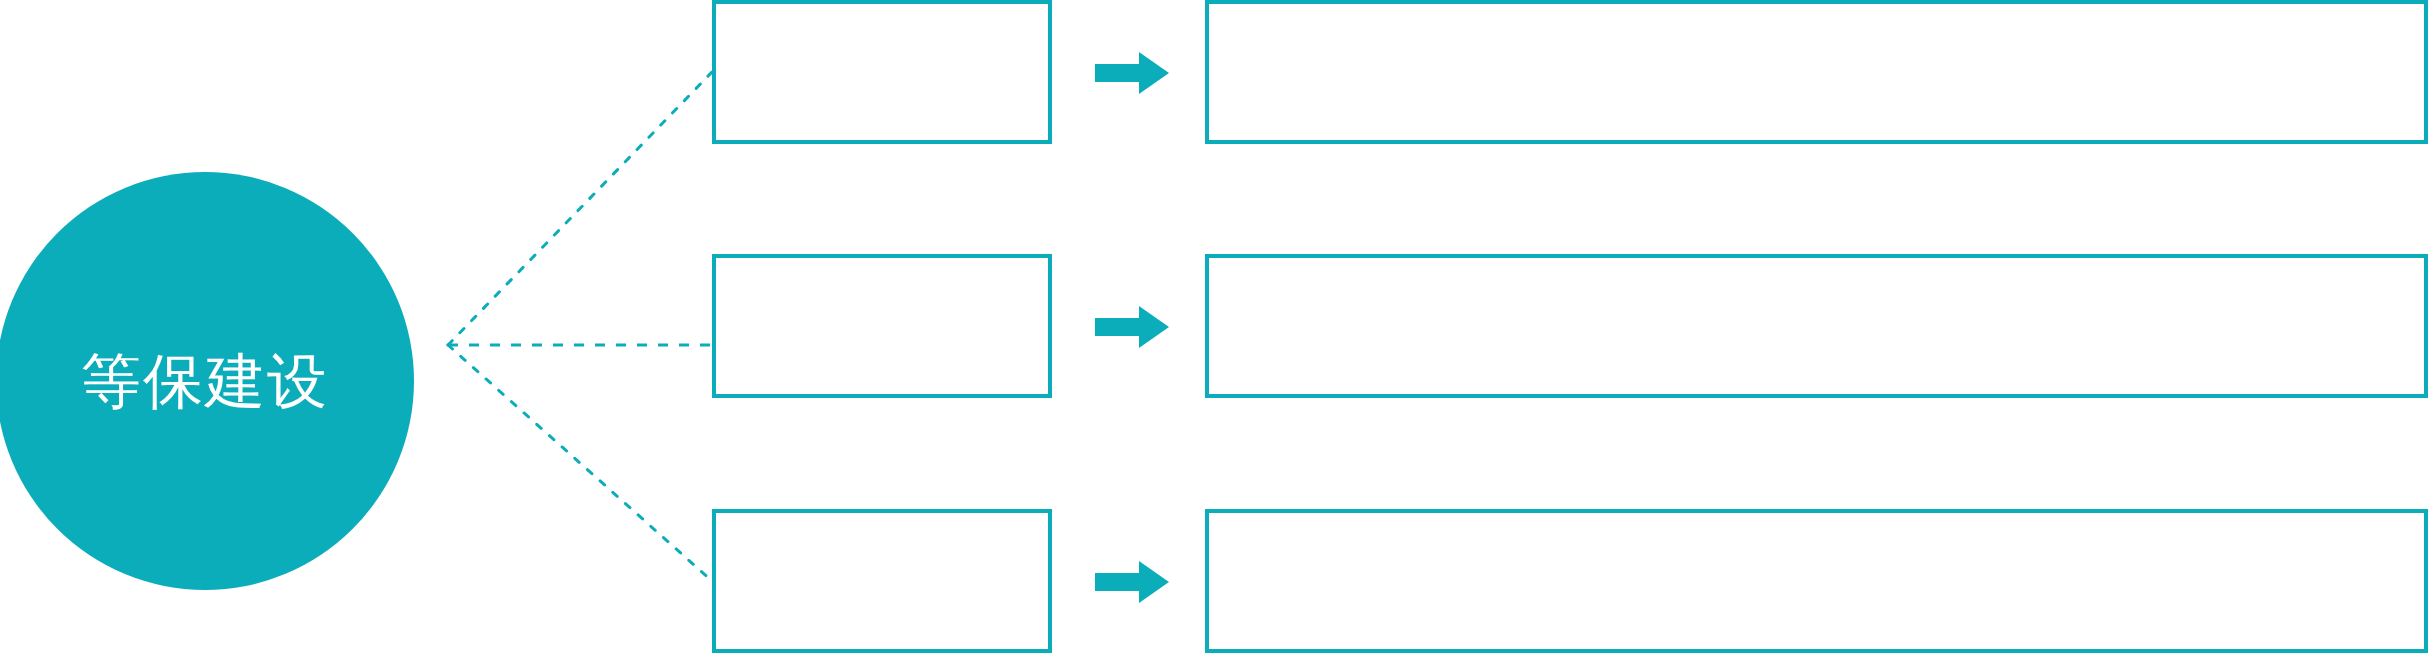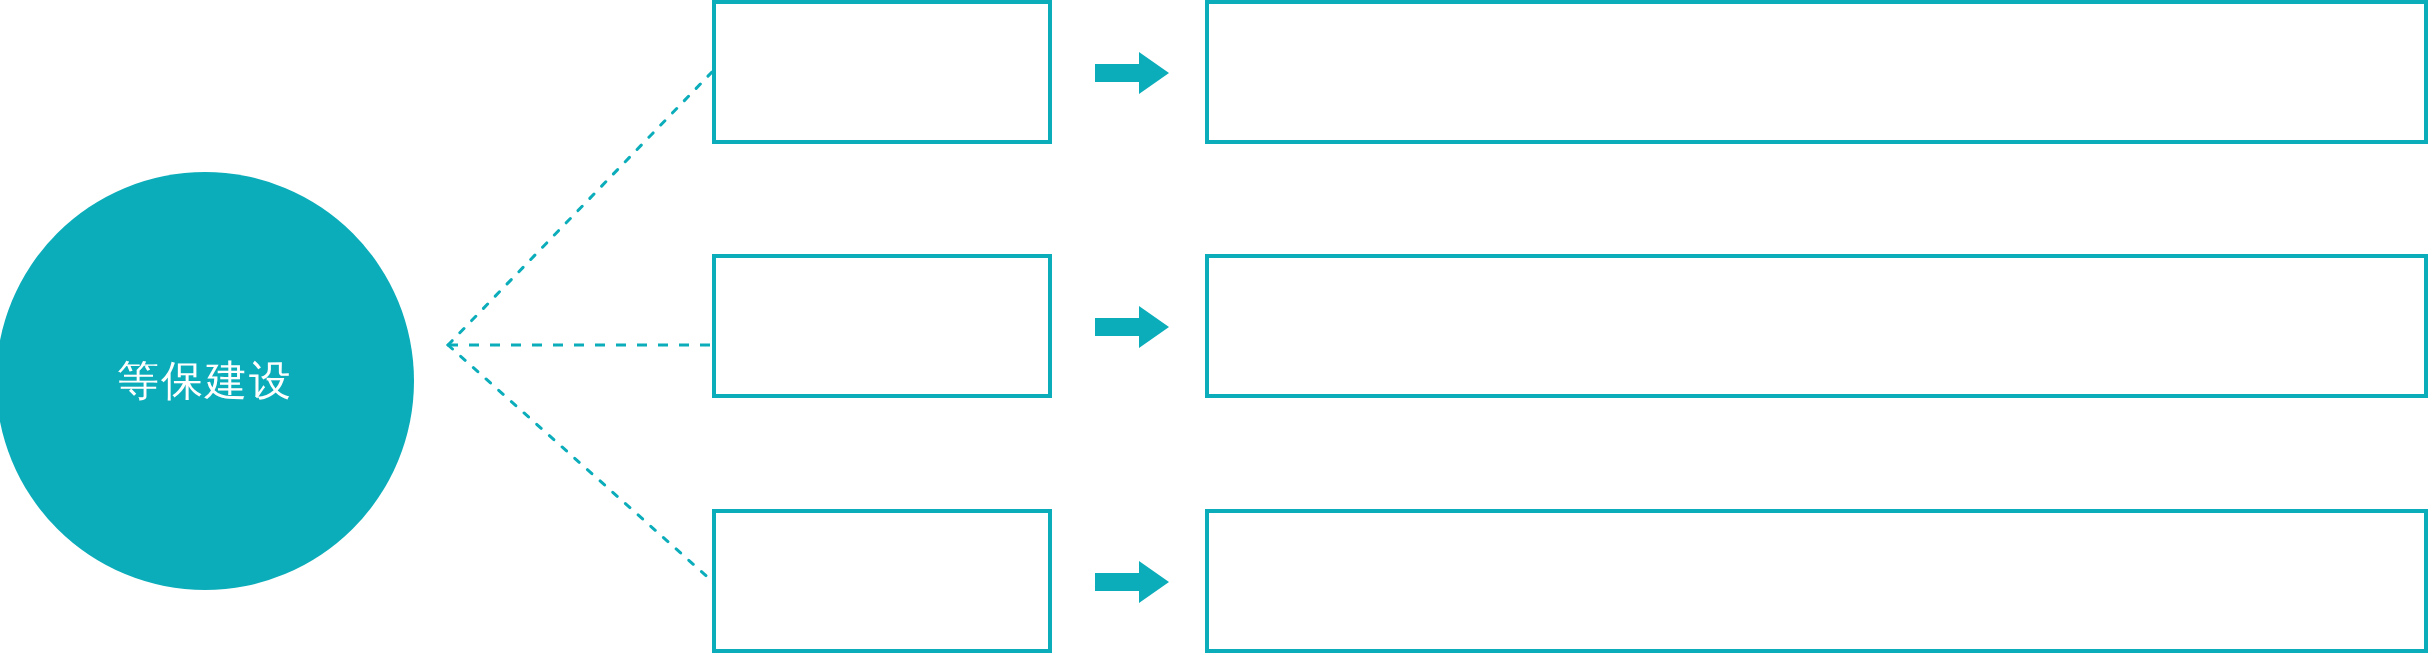--- a/index.html
+++ b/index.html
@@ -29,21 +29,21 @@
     background: #0cadba;
     display: flex;
     flex-direction: column;
     align-items: center;
     justify-content: center;
     box-sizing: border-box;
   }
   .hub-line {
     color: #ffffff;
     font-family: "DejaVu Sans", "Liberation Sans", sans-serif;
-    font-size: 42px;
+    font-size: 60px;
     font-weight: 300;
     line-height: 1.28;
     letter-spacing: 2px;
     text-align: center;
     white-space: nowrap;
   }
 
   
   .connectors {
     position: absolute;

